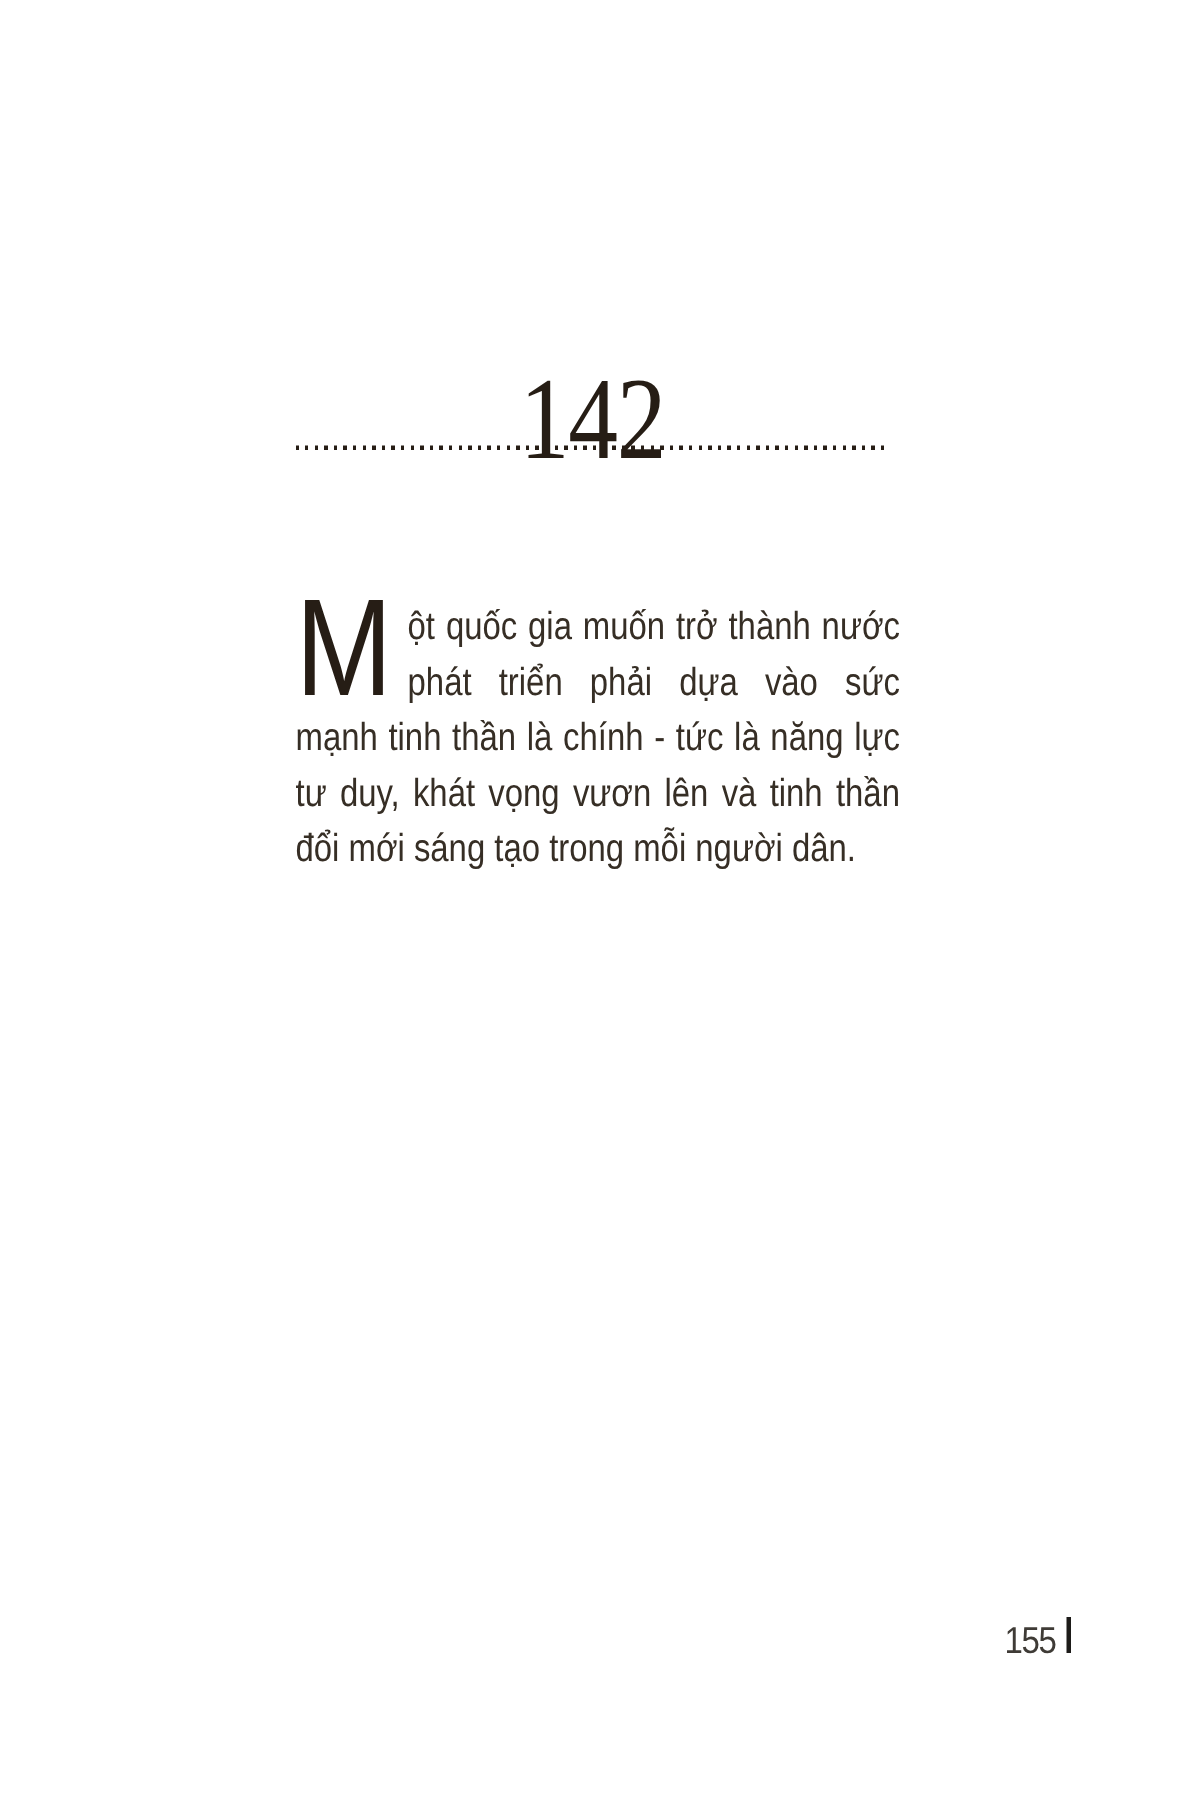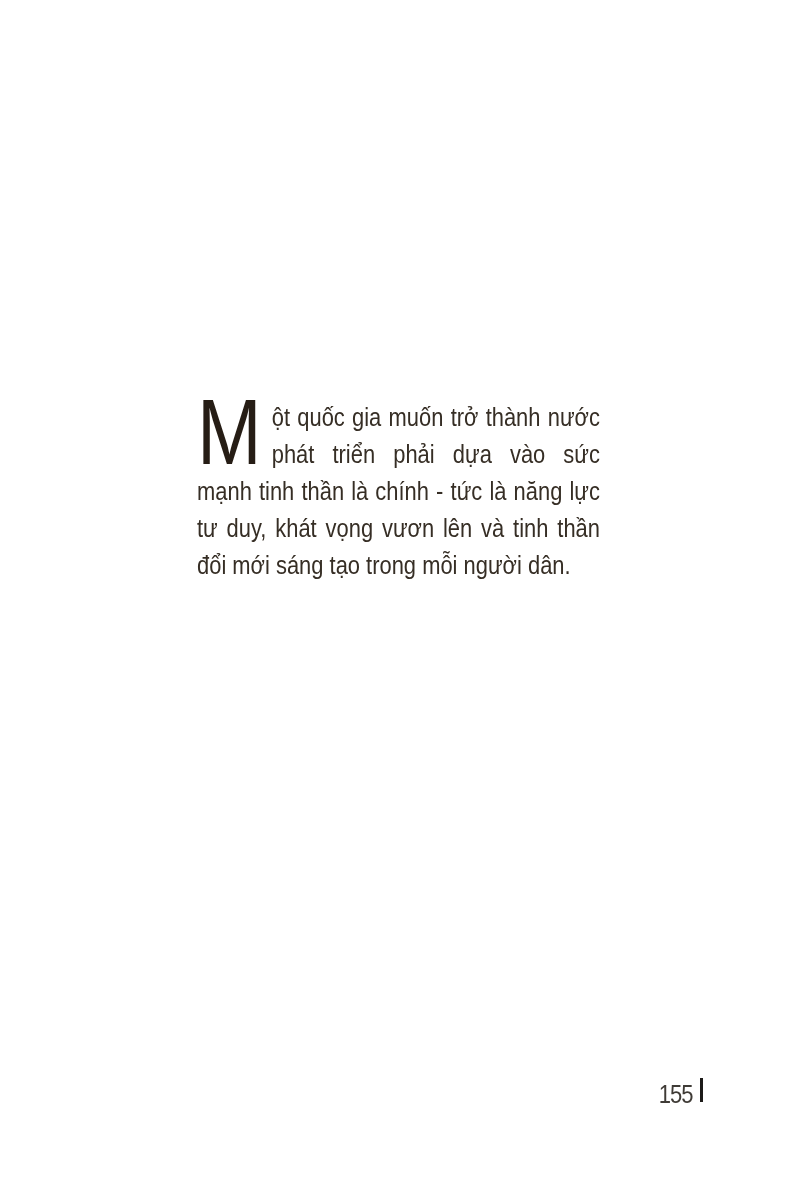--- a/index.html
+++ b/index.html
@@ -78,21 +78,21 @@
     font-size: 92px;
     line-height: 67px;
     height: 67px;
     padding-right: 12px;
     color: var(--ink-color);
   }
 
   
   .page-footer {
     position: absolute;
-    right: 97px; top: 1078px;
+    right: 86px; top: 1078px;
     height: 24px;
     display: flex;
     align-items: flex-end;
   }
   .page-number {
     font-family: "Liberation Sans", sans-serif;
     font-size: 25px;
     line-height: 24px;
     letter-spacing: -1px;
     color: var(--footer-text-color);
@@ -105,20 +105,24 @@
     width: 3px;
     height: 24px;
     background: var(--bar-color);
   }
 </style>
 </head>
 <body>
 
 <div class="page">
 
+  <header class="quote-header">
+    <span class="dotted-rule"></span>
+    <span class="quote-number">142</span>
+  </header>
 
   <main class="quote-body">
     <p class="quote-text"><span class="drop-cap">M</span><span>ột quốc gia muốn trở thành nước phát triển phải dựa vào sức mạnh tinh thần là chính - tức là năng lực tư duy, khát vọng vươn lên và tinh thần đổi mới sáng tạo trong mỗi người dân.</span></p>
   </main>
 
   <footer class="page-footer">
     <span class="page-number">155</span>
     <span class="footer-bar"></span>
   </footer>
 

